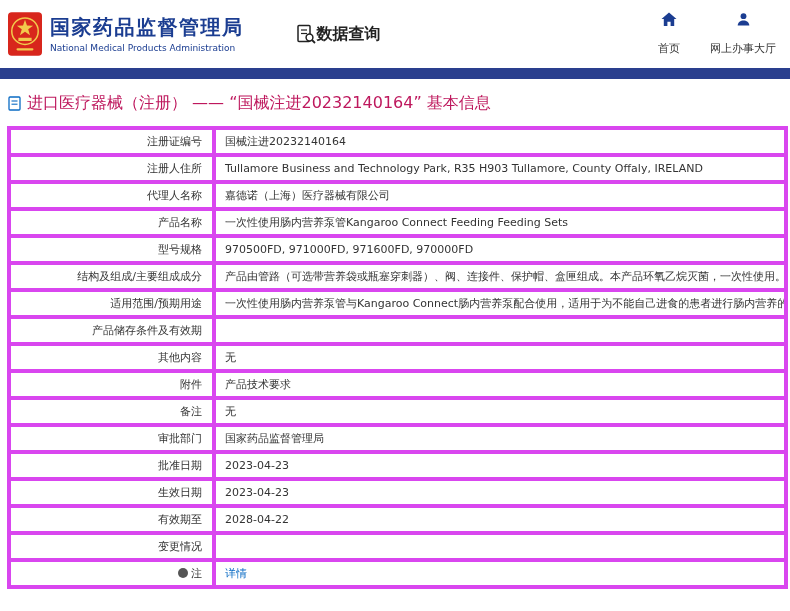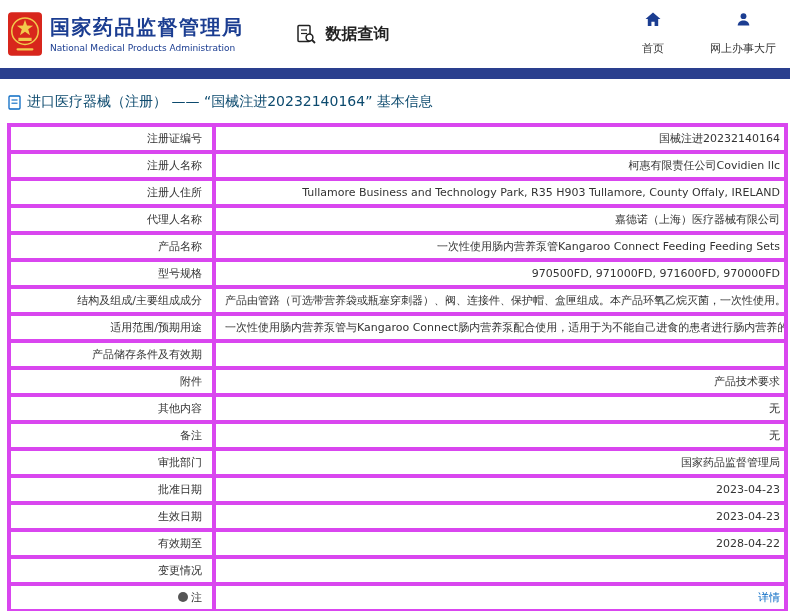--- a/index.html
+++ b/index.html
@@ -6,39 +6,39 @@
   html,body { width:790px; height:611px; background:#fff; overflow:hidden;
     font-family:"DejaVu Sans","Liberation Sans",sans-serif; color:#333; }
 
   
   .header { display:flex; align-items:center; height:68px; padding:0 10px 0 8px; background:#fff; }
   .logo-area { display:flex; align-items:center; gap:8px; }
   .emblem { width:34px; height:46px; flex:0 0 auto; }
   .titles { display:flex; flex-direction:column; }
   .cn-title { font-size:20px; font-weight:bold; color:#1b3d91; letter-spacing:1.5px; line-height:24px; }
   .en-title { font-size:9px; color:#1b3d91; margin-top:4px; }
-  .nav-query { display:flex; align-items:center; gap:10px; margin-left:52px;
+  .nav-query { display:flex; align-items:center; gap:1px; margin-left:52px;
     font-size:16px; font-weight:bold; color:#222; cursor:pointer; }
   .header-right { margin-left:auto; display:flex; gap:30px; padding-right:4px; }
   .nav-item { display:flex; flex-direction:column; align-items:center; gap:14px;
-    font-size:11px; color:#333; cursor:pointer; white-space:nowrap;margin-left:16px; }
+    font-size:11px; color:#333; cursor:pointer; white-space:nowrap; }
 
   
   .navy-bar { height:11px; background:#2a3f8e; width:100%; }
 
   
   .breadcrumb { display:flex; align-items:center; gap:6px; padding:14px 8px 11px 8px;
-    font-size:14px; color:#0c4a6e; }
+    font-size:16px; color:#be185d; }
 
   
   .info-table { width:781px; margin:1px 0 0 7px; border-collapse:collapse; table-layout:fixed; }
   .info-table td { border:4px solid #d946ef; font-size:11px; height:23px; line-height:15px;
     vertical-align:middle; }
   td.label-cell { width:205px; text-align:right; padding:4px 10px 4px 4px; color:#333; }
-  td.value-cell { text-align:right; padding:4px 4px 4px 9px; white-space:nowrap; overflow:hidden; }
+  td.value-cell { text-align:left; padding:4px 4px 4px 9px; white-space:nowrap; overflow:hidden; }
   a.detail { color:#0a6bc4; text-decoration:none; cursor:pointer; }
   .note-icon { display:inline-block; width:10px; height:10px; border-radius:50%;
     background:#555; margin-right:3px; vertical-align:-1px; }
 </style>
 </head>
 <body>
 
 <header class="header">
   <div class="logo-area">
     <svg class="emblem" viewBox="0 0 36 46" aria-hidden="true">
@@ -93,24 +93,20 @@
   <span>进口医疗器械（注册） —— “国械注进20232140164” 基本信息</span>
 </div>
 
 <table class="info-table">
   <tbody id="table-body">
       <tr>
         <td class="label-cell">注册证编号</td>
         <td class="value-cell">国械注进20232140164</td>
       </tr>
       <tr>
-        <td class="label-cell">注册人名称</td>
-        <td class="value-cell">柯惠有限责任公司Covidien llc</td>
-      </tr>
-      <tr>
         <td class="label-cell">注册人住所</td>
         <td class="value-cell">Tullamore Business and Technology Park, R35 H903 Tullamore, County Offaly, IRELAND</td>
       </tr>
       <tr>
         <td class="label-cell">代理人名称</td>
         <td class="value-cell">嘉德诺（上海）医疗器械有限公司</td>
       </tr>
       <tr>
         <td class="label-cell">产品名称</td>
         <td class="value-cell">一次性使用肠内营养泵管Kangaroo Connect Feeding Feeding Sets</td>
@@ -125,26 +121,26 @@
       </tr>
       <tr>
         <td class="label-cell">适用范围/预期用途</td>
         <td class="value-cell">一次性使用肠内营养泵管与Kangaroo Connect肠内营养泵配合使用，适用于为不能自己进食的患者进行肠内营养的灌注。</td>
       </tr>
       <tr>
         <td class="label-cell">产品储存条件及有效期</td>
         <td class="value-cell"></td>
       </tr>
       <tr>
+        <td class="label-cell">其他内容</td>
+        <td class="value-cell">无</td>
+      </tr>
+      <tr>
         <td class="label-cell">附件</td>
         <td class="value-cell">产品技术要求</td>
-      </tr>
-      <tr>
-        <td class="label-cell">其他内容</td>
-        <td class="value-cell">无</td>
       </tr>
       <tr>
         <td class="label-cell">备注</td>
         <td class="value-cell">无</td>
       </tr>
       <tr>
         <td class="label-cell">审批部门</td>
         <td class="value-cell">国家药品监督管理局</td>
       </tr>
       <tr>

